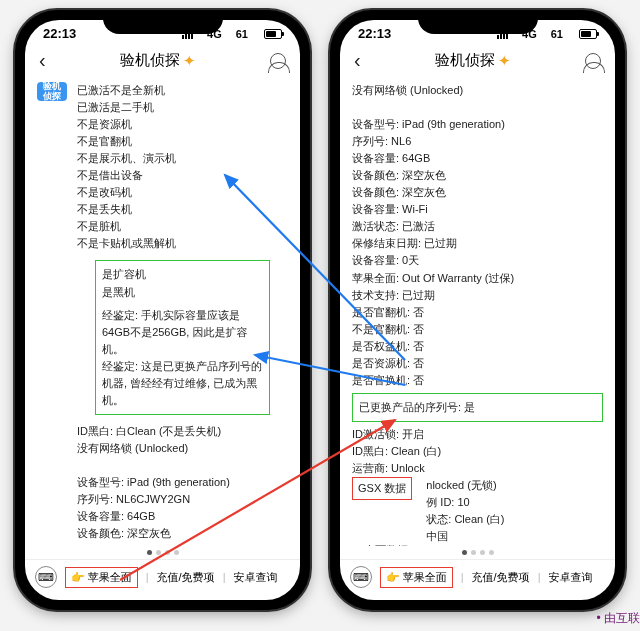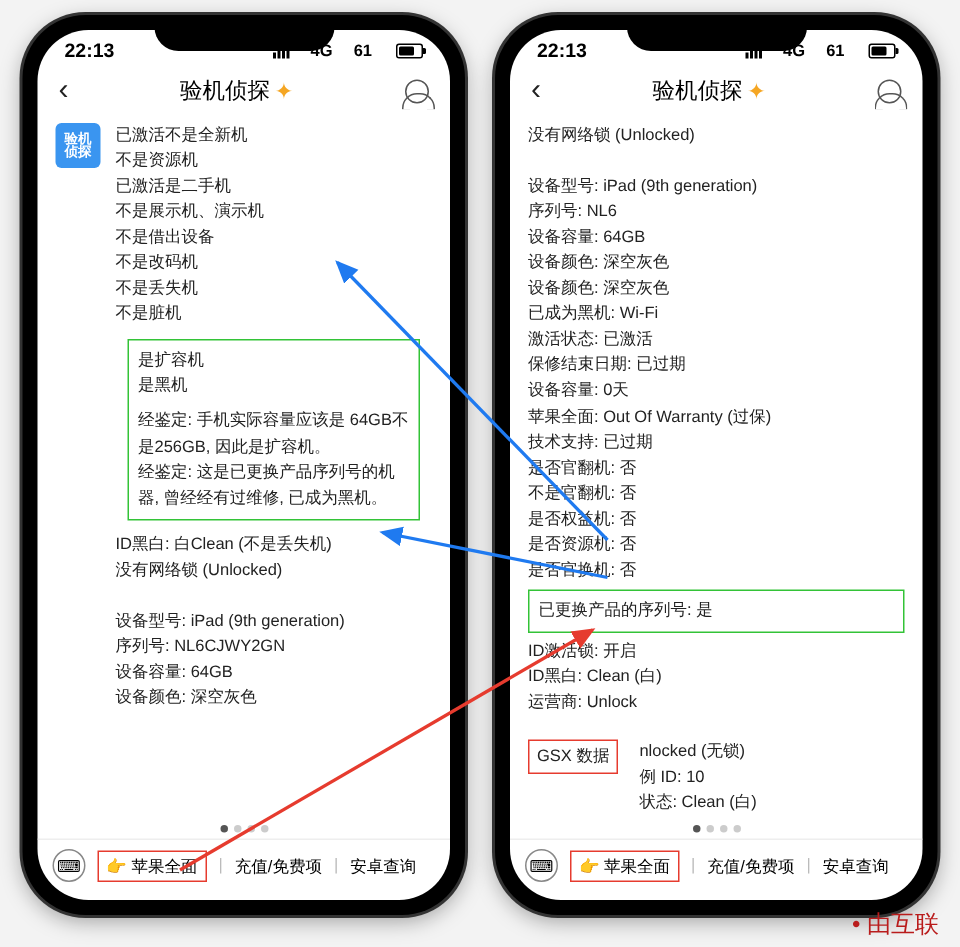--- a/index.html
+++ b/index.html
@@ -15,37 +15,37 @@
   .bars i:nth-child(1){height:4px}.bars i:nth-child(2){height:6px}.bars i:nth-child(3){height:8px}.bars i:nth-child(4){height:10px}
   .batt{width:18px;height:10px;border:1px solid #000;border-radius:2px;position:relative;display:inline-block;margin-left:2px}
   .batt::after{content:"";position:absolute;right:-3px;top:2px;width:2px;height:4px;background:#000;border-radius:0 1px 1px 0}
   .batt::before{content:"";position:absolute;inset:1px;background:#000;border-radius:1px;width:60%}
   .nav{display:flex;align-items:center;justify-content:space-between;padding:8px 14px 6px}
   .back{font-size:20px;color:#222}
   .title-wrap{display:flex;align-items:center;gap:3px;font-size:15px;font-weight:500}
   .person{width:16px;height:16px;border:1.4px solid #555;border-radius:50%;position:relative}
   .person::after{content:"";position:absolute;bottom:-5px;left:-3px;width:20px;height:10px;border:1.4px solid #555;border-bottom:0;border-radius:10px 10px 0 0}
   .content{flex:1;overflow:hidden;padding:4px 12px 0 12px;font-size:11px;line-height:1.55;color:#222}
-  .avatar{width:30px;height:30px;border-radius:4px;background:#3a95f0;font-size:9px;color:#fff;font-weight:700;display:inline-flex;align-items:center;justify-content:center;text-align:center;line-height:1.05;padding:2px;vertical-align:top;margin-right:6px}
+  .avatar{width:30px;height:19px;border-radius:4px;background:#3a95f0;font-size:9px;color:#fff;font-weight:700;display:inline-flex;align-items:center;justify-content:center;text-align:center;line-height:1.05;padding:2px;vertical-align:top;margin-right:6px}
   .msg{display:flex;align-items:flex-start;gap:4px}
   .msg-body{flex:1}
-  .green-box{border:1.6px solid #33c337;padding:5px 6px;margin:8px 8px;font-size:11px}
+  .green-box{border:1.6px solid #33c337;padding:5px 6px;margin:8px 18px;font-size:11px}
   .green-box.small{margin:4px 0}
   .red-box{display:inline-flex;align-items:center;border:1.6px solid #e63b2e;padding:2px 5px;font-weight:500;font-size:11px;background:#fff}
   .red-box .hand{margin-right:3px}
   .page-indicator{display:flex;justify-content:center;gap:4px;padding:4px 0}
   .page-indicator span{width:5px;height:5px;border-radius:50%;background:#ccc}
   .page-indicator span.on{background:#555}
   .bottom{display:flex;align-items:center;gap:8px;padding:6px 10px 12px;font-size:11px;border-top:1px solid #eee}
   .kbd{width:22px;height:22px;border:1px solid #888;border-radius:50%;display:flex;align-items:center;justify-content:center;font-size:11px}
   .sep{color:#bbb}
   .split-info{display:flex;gap:14px}
   .keys{flex:0 0 auto}
   svg.arrows{position:absolute;inset:0;width:640px;height:631px;pointer-events:none;z-index:200}
-  .watermark{position:absolute;right:14px;bottom:4px;font-size:16px;color:#b91c1c;z-index:5}
+  .watermark{position:absolute;right:0;bottom:4px;font-size:12px;color:#701a75;z-index:5}
 </style>
 </head>
 <body>
 
 <div class="stage">
 
   <div class="phone">
     <div class="notch"></div>
     <div class="screen">
       <div class="status-bar">
@@ -70,27 +70,29 @@
           </span>
         <span class="person"></span>
       </div>
       <div class="content">
         <div class="msg">
           <span class="avatar">验机
 侦探</span>
           <div class="msg-body">
             <div id="l-lines">
                 <div>已激活不是全新机</div>
+                <div>已激活是二手机</div>
                 <div>不是资源机</div>
-                <div>已激活是二手机</div>
+                <div>不是官翻机</div>
                 <div>不是展示机、演示机</div>
                 <div>不是借出设备</div>
                 <div>不是改码机</div>
                 <div>不是丢失机</div>
                 <div>不是脏机</div>
+                <div>不是卡贴机或黑解机</div>
               </div>
             <div class="green-box">
               <div style="white-space:pre-line">是扩容机
 是黑机</div>
               <div style="height:6px"></div>
               <div style="white-space:pre-line">经鉴定: 手机实际容量应该是 64GB不是256GB, 因此是扩容机。
 经鉴定: 这是已更换产品序列号的机器, 曾经经有过维修, 已成为黑机。</div>
             </div>
             <div id="l-after">
                 <div>ID黑白: 白Clean (不是丢失机)</div>
@@ -151,39 +153,39 @@
       </div>
       <div class="content">
         <div id="r-before">
             <div>没有网络锁 (Unlocked)</div>
             <div>&nbsp;</div>
             <div>设备型号: iPad (9th generation)</div>
             <div>序列号: NL6</div>
             <div>设备容量: 64GB</div>
             <div>设备颜色: 深空灰色</div>
             <div>设备颜色: 深空灰色</div>
-            <div>已成为黑机: Wi-Fi</div>
+            <div>设备容量: Wi-Fi</div>
             <div>激活状态: 已激活</div>
             <div>保修结束日期: 已过期</div>
             <div>设备容量: 0天</div>
             <div>苹果全面: Out Of Warranty (过保)</div>
             <div>技术支持: 已过期</div>
             <div>是否官翻机: 否</div>
             <div>不是官翻机: 否</div>
             <div>是否权益机: 否</div>
             <div>是否资源机: 否</div>
             <div>是否官换机: 否</div>
           </div>
         <div class="green-box small"><span>已更换产品的序列号: 是</span></div>
         <div id="r-mid">
             <div>ID激活锁: 开启</div>
             <div>ID黑白: Clean (白)</div>
             <div>运营商: Unlock</div>
           </div>
-        <div class="split-info" style="margin-top:16px">
+        <div class="split-info" style="margin-top:0">
           <div class="keys">
             <div style="display:flex;align-items:center;gap:3px;margin-bottom:3px">
               <span class="red-box">
                   <span>GSX 数据</span>
                 </span>
             </div>
             <div style="display:flex;align-items:center;gap:3px;margin-top:42px">
               <span style="color:#f5a623">✦</span>
                 <span>全面数据</span>
             </div>

